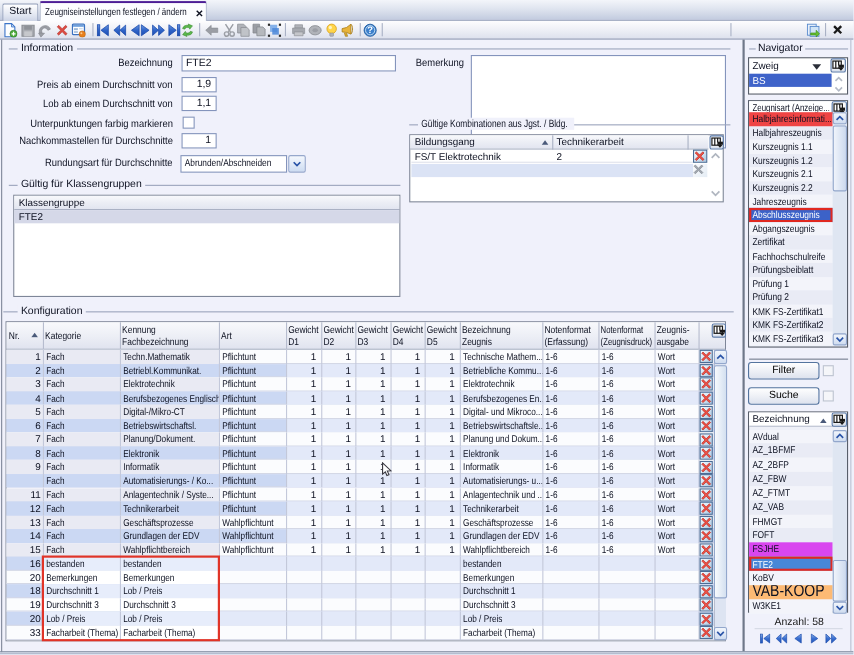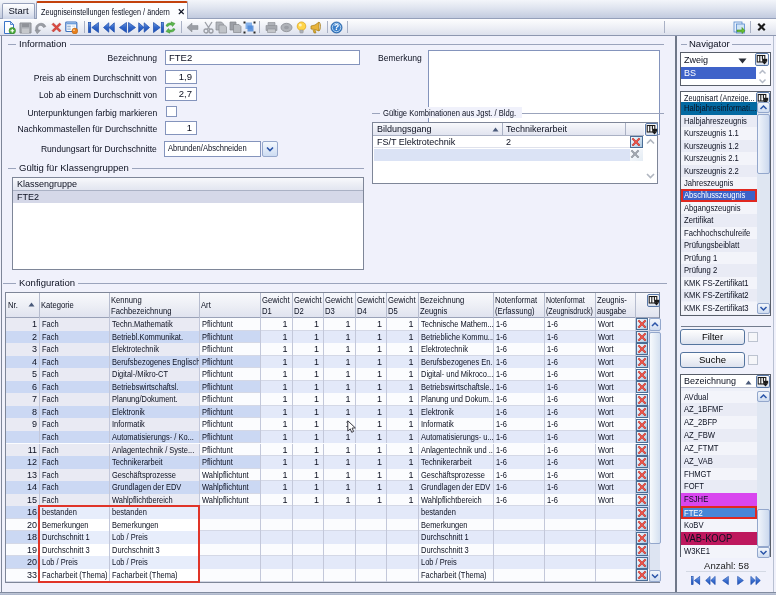--- a/index.html
+++ b/index.html
@@ -8,21 +8,21 @@
 .lbl{color:#0c1020;font-size:9.5px;white-space:nowrap;}
 .in{background:#fff;border:1px solid #8494bc;font-size:9.5px;white-space:nowrap;overflow:hidden;}
 .ghead{background:linear-gradient(180deg,#f8f9fc 0%,#eceef5 50%,#e2e5f0 100%);}
 .gbtn{background:#fff;border:1px solid #5878a8;border-radius:2px;box-shadow:inset 0 -2px 2px rgba(90,120,170,0.25);}
 svg{display:block;}
 .tcell{position:absolute;overflow:hidden;white-space:nowrap;}
 </style></head>
 <body>
 <div class="a" style="left:0px;top:0px;width:776px;height:19px;background:linear-gradient(180deg,#f3f5fa 0%,#dfe4ef 45%,#c2cbdf 100%);border-bottom:1px solid #95a0ba;"></div>
 <div class="a" style="left:2px;top:3px;width:33px;height:16px;background:linear-gradient(180deg,#ffffff,#dfe4f0 70%,#ccd4e6);border:1px solid #95a0ba;border-bottom:none;border-radius:2px 2px 0 0;font-size:9.5px;text-align:center;line-height:13px;">Start <span style="font-weight:bold;font-size:10px">✕</span></div>
-<div class="a" style="left:36px;top:1px;width:152px;height:18px;background:#fcfdff;border:1px solid #95a0ba;border-bottom:none;border-top:2px solid #c2410c;border-radius:2px 2px 0 0;font-size:11px;line-height:14px;">
+<div class="a" style="left:36px;top:1px;width:152px;height:18px;background:#fcfdff;border:1px solid #95a0ba;border-bottom:none;border-top:2px solid #4c1d95;border-radius:2px 2px 0 0;font-size:11px;line-height:14px;">
     <span style="position:absolute;left:4px;top:1px;display:inline-block;transform:scale(0.66,0.82);transform-origin:0 60%;white-space:nowrap;">Zeugniseinstellungen festlegen / ändern</span>
     <b style="position:absolute;right:2px;top:2px;font-size:9px;">✕</b>
   </div>
 <div class="a" style="left:0px;top:19px;width:776px;height:17px;background:linear-gradient(180deg,#fdfdfe 0%,#eef0f6 50%,#dde1ed 100%);border-bottom:1px solid #8d97b0;"></div>
 <div class="a" style="left:84px;top:21px;width:1px;height:12px;background:#a9b1c5;"></div>
 <div class="a" style="left:181px;top:21px;width:1px;height:12px;background:#a9b1c5;"></div>
 <div class="a" style="left:259px;top:21px;width:1px;height:12px;background:#a9b1c5;"></div>
 <div class="a" style="left:327px;top:21px;width:1px;height:12px;background:#a9b1c5;"></div>
 <div class="a" style="left:347px;top:21px;width:1px;height:12px;background:#a9b1c5;"></div>
 <div class="a" style="left:664px;top:21px;width:1px;height:12px;background:#a9b1c5;"></div>
@@ -235,21 +235,21 @@
 <div class="a lbl" style="left:0px;top:72px;width:157px;text-align:right;"><span style="display:inline-block;transform:scale(0.9,1);transform-origin:100% 50%;white-space:nowrap;">Preis ab einem Durchschnitt von</span></div>
 <div class="a lbl" style="left:0px;top:89px;width:157px;text-align:right;"><span style="display:inline-block;transform:scale(0.9,1);transform-origin:100% 50%;white-space:nowrap;">Lob ab einem Durchschnitt von</span></div>
 <div class="a lbl" style="left:0px;top:107px;width:157px;text-align:right;"><span style="display:inline-block;transform:scale(0.9,1);transform-origin:100% 50%;white-space:nowrap;">Unterpunktungen farbig markieren</span></div>
 <div class="a lbl" style="left:0px;top:123px;width:157px;text-align:right;"><span style="display:inline-block;transform:scale(0.9,1);transform-origin:100% 50%;white-space:nowrap;">Nachkommastellen für Durchschnitte</span></div>
 <div class="a lbl" style="left:0px;top:143px;width:157px;text-align:right;"><span style="display:inline-block;transform:scale(0.9,1);transform-origin:100% 50%;white-space:nowrap;">Rundungsart für Durchschnitte</span></div>
 <div class="a" style="left:165px;top:50px;width:195px;height:15px;">
     <div class="in a" style="left:0;top:0;width:195px;height:15px;padding:1px 0 0 3px;">FTE2</div>
   </div>
 <div class="a" style="left:165px;top:70px;width:32px;height:14px;text-align:right;padding:1px 4px 0 0;"></div>
 <div class="in a" style="left:165px;top:70px;width:32px;height:14px;text-align:right;padding-right:4px;line-height:12px;">1,9</div>
-<div class="in a" style="left:165px;top:87px;width:32px;height:14px;text-align:right;padding-right:4px;line-height:12px;">2,7</div>
+<div class="in a" style="left:165px;top:87px;width:32px;height:14px;text-align:right;padding-right:4px;line-height:12px;">1,1</div>
 <div class="in a" style="left:166px;top:106px;width:11px;height:11px;"></div>
 <div class="in a" style="left:165px;top:121px;width:32px;height:14px;text-align:right;padding-right:4px;line-height:12px;">1</div>
 <div class="in a" style="left:164px;top:141px;width:97px;height:16px;padding:1px 0 0 3px;font-size:9px;"><span style="display:inline-block;transform:scale(0.84,1);transform-origin:0 50%;">Abrunden/Abschneiden</span></div>
 <div class="a" style="left:262px;top:141px;width:16px;height:16px;background:linear-gradient(180deg,#f4f8fd,#cddcf2);border:1px solid #96a8cc;border-radius:2px;">
     <svg width="14" height="14" viewBox="0 0 14 14">
       <path d="M4 5.5 L7 8.5 L10 5.5" fill="none" stroke="#2a54a8" stroke-width="1.6"></path>
     </svg>
   </div>
 <div class="a lbl" style="left:378px;top:52px;"><span style="display:inline-block;transform:scale(0.9,1);transform-origin:0 50%;">Bemerkung</span></div>
 <div class="a" style="left:428px;top:50px;width:232px;height:85px;background:#fff;border:1px solid #8494bc;"></div>
@@ -1063,21 +1063,21 @@
 <div class="a" style="left:681px;top:92px;width:89px;height:12px;background:#fff;border-bottom:1px solid #b6bcce;"></div>
 <div class="a" style="left:684px;top:92px;width:70px;font-size:9px;line-height:12px;white-space:nowrap;overflow:hidden;"><span style="display:inline-block;transform:scale(0.8,1);transform-origin:0 50%;white-space:pre;">Zeugnisart (Anzeige...</span></div>
 <div class="a gbtn" style="left:756px;top:92px;width:14px;height:12px;">
     <svg width="12" height="12" viewBox="0 0 12 12">
       <rect x="1.2" y="1.5" width="7.6" height="6.5" fill="#fff" stroke="#1a1a1a" stroke-width="1.1"></rect>
       <path d="M3.8 1.5 v6.5 M6.4 1.5 v4" stroke="#1a1a1a" stroke-width="1.1"></path>
       <rect x="6.2" y="4.8" width="5" height="2.4" fill="#1a1a1a"></rect>
       <path d="M5.6 7.2 h5.8 L8.5 10.4 Z" fill="#1a1a1a"></path>
     </svg>
   </div>
-<div class="a" style="left:681px;top:102.30px;width:76px;height:12.45px;background:#0369a1;font-size:9px;line-height:12.45px;padding-left:3px;white-space:nowrap;overflow:hidden;text-align:center;"><span style="display:inline-block;transform:scale(0.85,1);transform-origin:0 50%;white-space:pre;">Halbjahresinformati...</span></div>
+<div class="a" style="left:681px;top:102.30px;width:76px;height:12.45px;background:#ef4444;font-size:9px;line-height:12.45px;padding-left:3px;white-space:nowrap;overflow:hidden;text-align:center;"><span style="display:inline-block;transform:scale(0.85,1);transform-origin:0 50%;white-space:pre;">Halbjahresinformati...</span></div>
 <div class="a" style="left:681px;top:114.75px;width:76px;height:12.45px;background:#e9ebf5;font-size:9px;line-height:12.45px;padding-left:3px;white-space:nowrap;overflow:hidden;"><span style="display:inline-block;transform:scale(0.85,1);transform-origin:0 50%;white-space:pre;">Halbjahreszeugnis</span></div>
 <div class="a" style="left:681px;top:127.20px;width:76px;height:12.45px;background:#f3f4fa;font-size:9px;line-height:12.45px;padding-left:3px;white-space:nowrap;overflow:hidden;"><span style="display:inline-block;transform:scale(0.85,1);transform-origin:0 50%;white-space:pre;">Kurszeugnis 1.1</span></div>
 <div class="a" style="left:681px;top:139.65px;width:76px;height:12.45px;background:#e9ebf5;font-size:9px;line-height:12.45px;padding-left:3px;white-space:nowrap;overflow:hidden;"><span style="display:inline-block;transform:scale(0.85,1);transform-origin:0 50%;white-space:pre;">Kurszeugnis 1.2</span></div>
 <div class="a" style="left:681px;top:152.10px;width:76px;height:12.45px;background:#f3f4fa;font-size:9px;line-height:12.45px;padding-left:3px;white-space:nowrap;overflow:hidden;"><span style="display:inline-block;transform:scale(0.85,1);transform-origin:0 50%;white-space:pre;">Kurszeugnis 2.1</span></div>
 <div class="a" style="left:681px;top:164.55px;width:76px;height:12.45px;background:#e9ebf5;font-size:9px;line-height:12.45px;padding-left:3px;white-space:nowrap;overflow:hidden;"><span style="display:inline-block;transform:scale(0.85,1);transform-origin:0 50%;white-space:pre;">Kurszeugnis 2.2</span></div>
 <div class="a" style="left:681px;top:177.00px;width:76px;height:12.45px;background:#f3f4fa;font-size:9px;line-height:12.45px;padding-left:3px;white-space:nowrap;overflow:hidden;"><span style="display:inline-block;transform:scale(0.85,1);transform-origin:0 50%;white-space:pre;">Jahreszeugnis</span></div>
 <div class="a" style="left:681px;top:188.95px;width:76px;height:13.45px;background:#3c62c8;border:2px solid #e02820;color:#fff;font-size:9px;line-height:9.5px;padding-left:1px;"><span style="display:inline-block;transform:scale(0.85,1);transform-origin:0 50%;white-space:pre;">Abschlusszeugnis</span></div>
 <div class="a" style="left:681px;top:201.90px;width:76px;height:12.45px;background:#f3f4fa;font-size:9px;line-height:12.45px;padding-left:3px;white-space:nowrap;overflow:hidden;"><span style="display:inline-block;transform:scale(0.85,1);transform-origin:0 50%;white-space:pre;">Abgangszeugnis</span></div>
 <div class="a" style="left:681px;top:214.35px;width:76px;height:12.45px;background:#e9ebf5;font-size:9px;line-height:12.45px;padding-left:3px;white-space:nowrap;overflow:hidden;"><span style="display:inline-block;transform:scale(0.85,1);transform-origin:0 50%;white-space:pre;">Zertifikat</span></div>
 <div class="a" style="left:681px;top:226.80px;width:76px;height:12.45px;background:#f3f4fa;font-size:9px;line-height:12.45px;padding-left:3px;white-space:nowrap;overflow:hidden;"><span style="display:inline-block;transform:scale(0.85,1);transform-origin:0 50%;white-space:pre;">Fachhochschulreife</span></div>
@@ -1124,21 +1124,21 @@
 <div class="a" style="left:681px;top:403.35px;width:76px;height:12.85px;background:#e9ebf5;font-size:9px;line-height:12.85px;padding-left:3px;white-space:nowrap;overflow:hidden;"><span style="display:inline-block;transform:scale(0.85,1);transform-origin:0 50%;white-space:pre;">AZ_1BFMF</span></div>
 <div class="a" style="left:681px;top:416.20px;width:76px;height:12.85px;background:#f3f4fa;font-size:9px;line-height:12.85px;padding-left:3px;white-space:nowrap;overflow:hidden;"><span style="display:inline-block;transform:scale(0.85,1);transform-origin:0 50%;white-space:pre;">AZ_2BFP</span></div>
 <div class="a" style="left:681px;top:429.05px;width:76px;height:12.85px;background:#e9ebf5;font-size:9px;line-height:12.85px;padding-left:3px;white-space:nowrap;overflow:hidden;"><span style="display:inline-block;transform:scale(0.85,1);transform-origin:0 50%;white-space:pre;">AZ_FBW</span></div>
 <div class="a" style="left:681px;top:441.90px;width:76px;height:12.85px;background:#f3f4fa;font-size:9px;line-height:12.85px;padding-left:3px;white-space:nowrap;overflow:hidden;"><span style="display:inline-block;transform:scale(0.85,1);transform-origin:0 50%;white-space:pre;">AZ_FTMT</span></div>
 <div class="a" style="left:681px;top:454.75px;width:76px;height:12.85px;background:#e9ebf5;font-size:9px;line-height:12.85px;padding-left:3px;white-space:nowrap;overflow:hidden;"><span style="display:inline-block;transform:scale(0.85,1);transform-origin:0 50%;white-space:pre;">AZ_VAB</span></div>
 <div class="a" style="left:681px;top:467.60px;width:76px;height:12.85px;background:#f3f4fa;font-size:9px;line-height:12.85px;padding-left:3px;white-space:nowrap;overflow:hidden;"><span style="display:inline-block;transform:scale(0.85,1);transform-origin:0 50%;white-space:pre;">FHMGT</span></div>
 <div class="a" style="left:681px;top:480.45px;width:76px;height:12.85px;background:#e9ebf5;font-size:9px;line-height:12.85px;padding-left:3px;white-space:nowrap;overflow:hidden;"><span style="display:inline-block;transform:scale(0.85,1);transform-origin:0 50%;white-space:pre;">FOFT</span></div>
 <div class="a" style="left:681px;top:493.30px;width:76px;height:12.85px;background:#d946ef;font-size:9px;line-height:12.85px;padding-left:3px;white-space:nowrap;overflow:hidden;"><span style="display:inline-block;transform:scale(0.85,1);transform-origin:0 50%;white-space:pre;">FSJHE</span></div>
 <div class="a" style="left:681px;top:505.65px;width:76px;height:13.85px;background:#4887d7;border:2px solid #e02820;color:#fff;font-size:9px;line-height:10px;padding-left:1px;"><span style="display:inline-block;transform:scale(0.85,1);transform-origin:0 50%;white-space:pre;">FTE2</span></div>
 <div class="a" style="left:681px;top:519.00px;width:76px;height:12.85px;background:#f3f4fa;font-size:9px;line-height:12.85px;padding-left:3px;white-space:nowrap;overflow:hidden;"><span style="display:inline-block;transform:scale(0.85,1);transform-origin:0 50%;white-space:pre;">KoBV</span></div>
-<div class="a" style="left:681px;top:531.85px;width:76px;height:12.85px;background:#be185d;font-size:11px;line-height:12.85px;padding-left:3px;white-space:nowrap;overflow:hidden;"><span style="display:inline-block;transform:scale(0.85,1);transform-origin:0 50%;white-space:pre;">VAB-KOOP</span></div>
+<div class="a" style="left:681px;top:531.85px;width:76px;height:12.85px;background:#fdba74;font-size:15px;line-height:12.85px;padding-left:3px;white-space:nowrap;overflow:hidden;"><span style="display:inline-block;transform:scale(0.85,1);transform-origin:0 50%;white-space:pre;">VAB-KOOP</span></div>
 <div class="a" style="left:681px;top:544.70px;width:76px;height:12.85px;background:#f3f4fa;font-size:9px;line-height:12.85px;padding-left:3px;white-space:nowrap;overflow:hidden;"><span style="display:inline-block;transform:scale(0.85,1);transform-origin:0 50%;white-space:pre;">W3KE1</span></div>
 <div class="a" style="left:757px;top:390.5px;width:13px;height:167px;background:#dfe6f2;"></div>
 <div class="a" style="left:757px;top:390.5px;width:13px;height:11px;background:linear-gradient(180deg,#f2f6fc,#cfdcf0);border:1px solid #93a7cc;border-radius:2px;">
     <svg width="11" height="9" viewBox="0 0 11 9">
       <path d="M2.5 6 L5.5 3 L8.5 6" fill="none" stroke="#2a54a8" stroke-width="1.5"></path>
     </svg>
   </div>
 <div class="a" style="left:757px;top:546.5px;width:13px;height:11px;background:linear-gradient(180deg,#f2f6fc,#cfdcf0);border:1px solid #93a7cc;border-radius:2px;">
     <svg width="11" height="9" viewBox="0 0 11 9">
       <path d="M2.5 3 L5.5 6 L8.5 3" fill="none" stroke="#2a54a8" stroke-width="1.5"></path>

